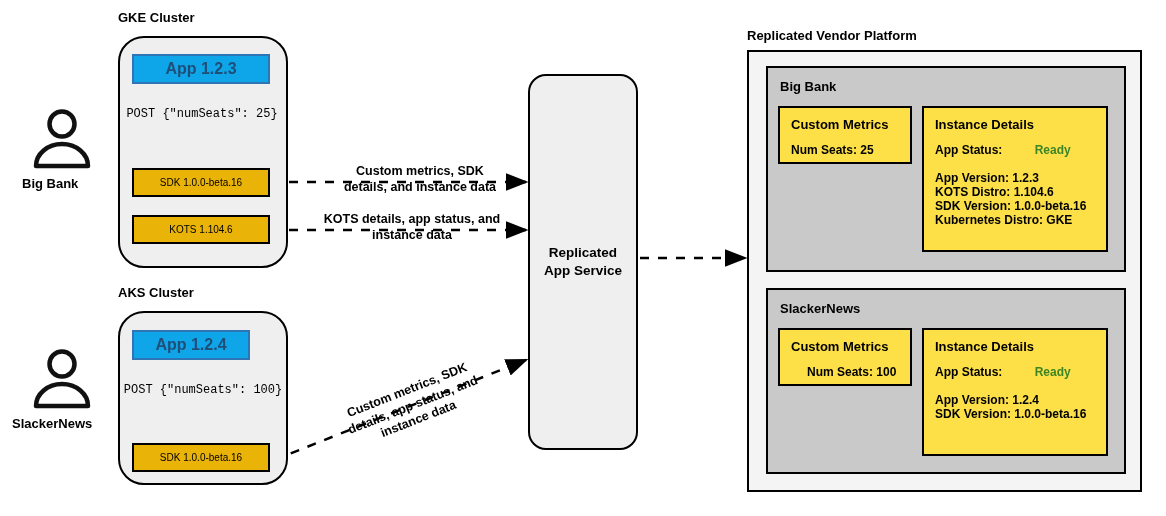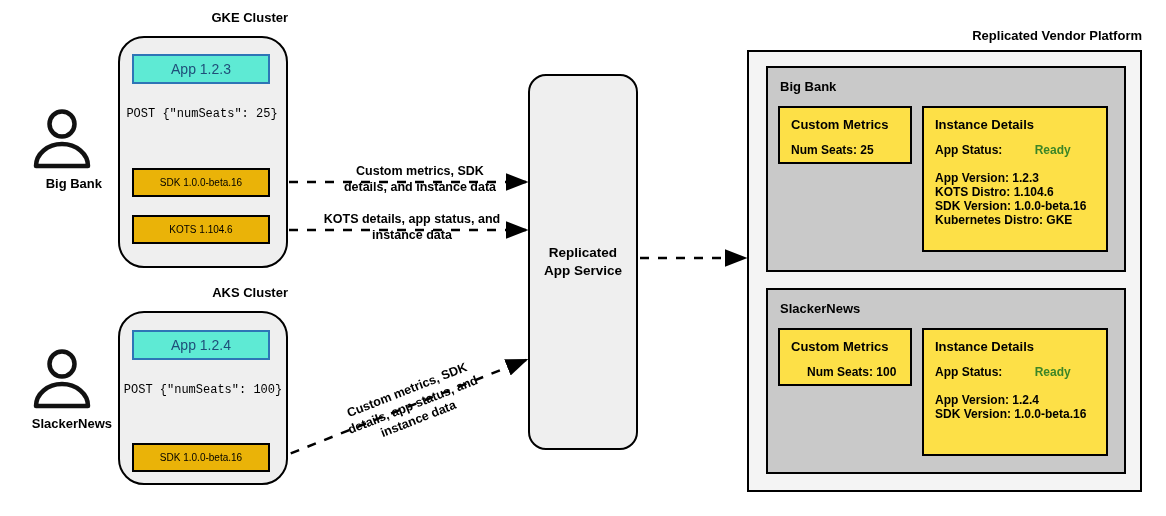--- a/index.html
+++ b/index.html
@@ -18,21 +18,21 @@
     background: #ffffff;
     overflow: hidden;
   }
   .abs { position: absolute; }
 
   
   .caption {
     font-size: 13px;
     font-weight: bold;
     color: #000000;
-    text-align: right;
+    text-align: left;
     white-space: nowrap;
   }
   .edge-label {
     font-size: 12.5px;
     font-weight: bold;
     color: #000000;
     text-align: center;
     line-height: 1.25;
   }
   .mono {
@@ -57,28 +57,28 @@
     box-sizing: border-box;
     display: flex;
     align-items: center;
     justify-content: center;
     font-size: 10px;
     font-weight: normal;
     color: #000000;
     white-space: nowrap;
   }
   .app-box {
-    background: #5eead4;
+    background: #0ea5e9;
     border: 2.5px solid #2E75B6;
     box-sizing: border-box;
     display: flex;
     align-items: center;
     justify-content: center;
-    font-size: 14px;
-    font-weight: normal;
+    font-size: 16px;
+    font-weight: bold;
     color: #1F4E79;
     white-space: nowrap;
   }
 
   
   .service-box {
     background: #EFEFEF;
     border: 2.5px solid #000000;
     border-radius: 18px;
     box-sizing: border-box;
@@ -184,21 +184,21 @@
   <div class="abs mono" style="left:126px; top:107px; width:152px; text-align:center;">POST {"numSeats": 25}</div>
 
   <div class="abs node-box" style="left:132px; top:168px; width:138px; height:29px;">SDK 1.0.0-beta.16</div>
 
   <div class="abs node-box" style="left:132px; top:215px; width:138px; height:29px;">KOTS 1.104.6</div>
 
   <div class="abs caption" style="left:118px; top:285px; width:170px;">AKS Cluster</div>
 
   <div class="abs cluster" style="left:118px; top:311px; width:170px; height:174px;"></div>
 
-  <div class="abs app-box" style="left:132px; top:330px; width:138px; height:30px;">App 1.2.4</div>
+  <div class="abs app-box" style="left:132px; top:330px; width:118px; height:30px;">App 1.2.4</div>
 
   <div class="abs mono" style="left:118px; top:383px; width:170px; text-align:center;">POST {"numSeats": 100}</div>
 
   <div class="abs node-box" style="left:132px; top:443px; width:138px; height:29px;">SDK 1.0.0-beta.16</div>
 
   <div class="abs edge-label" style="left:330px; top:164px; width:180px;">
     <div>Custom metrics, SDK</div>
     <div>details, and instance data</div>
   </div>
 

